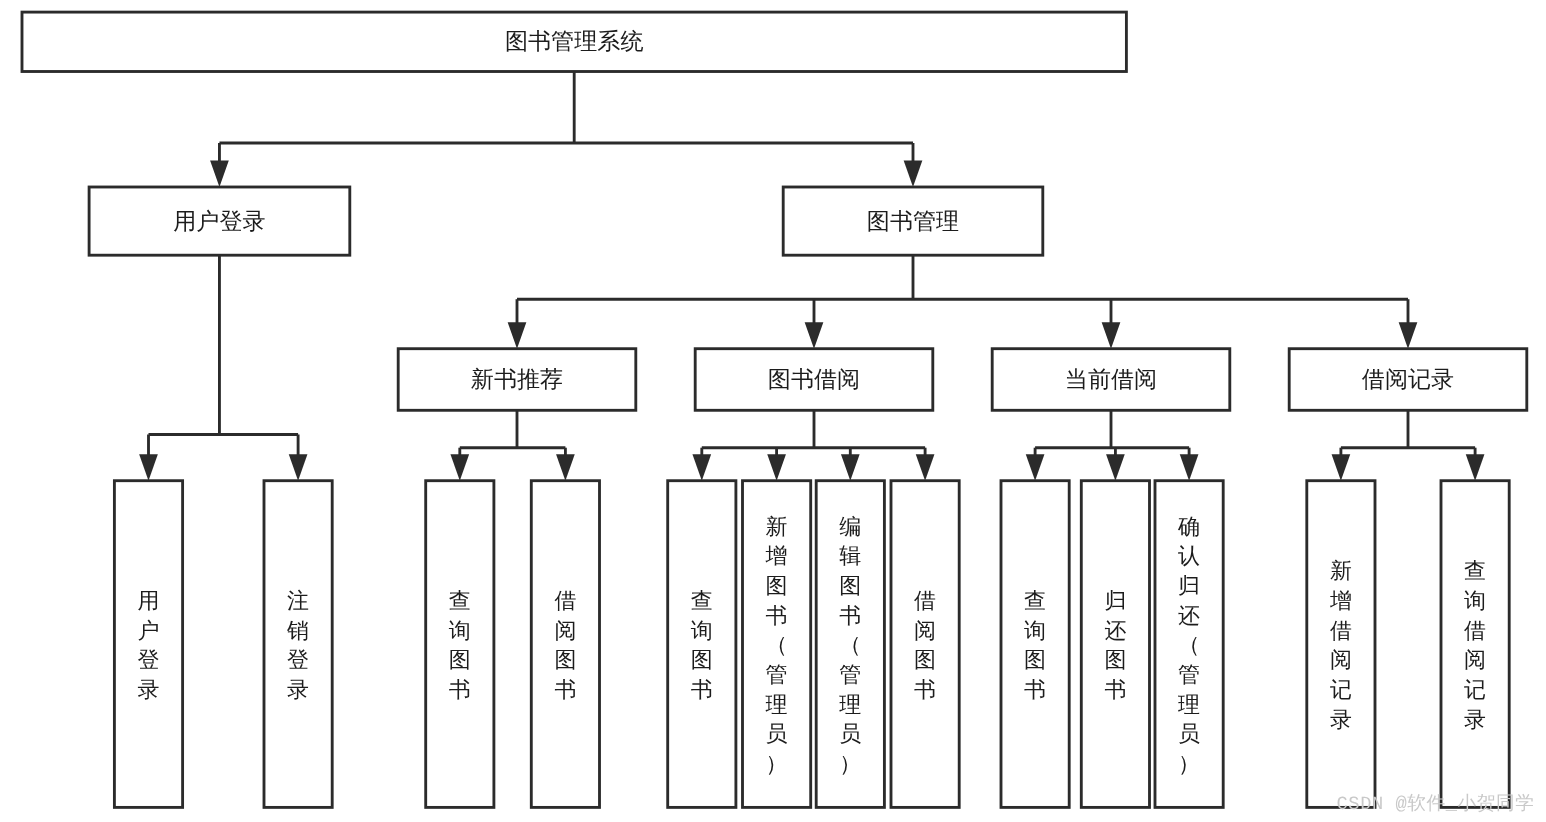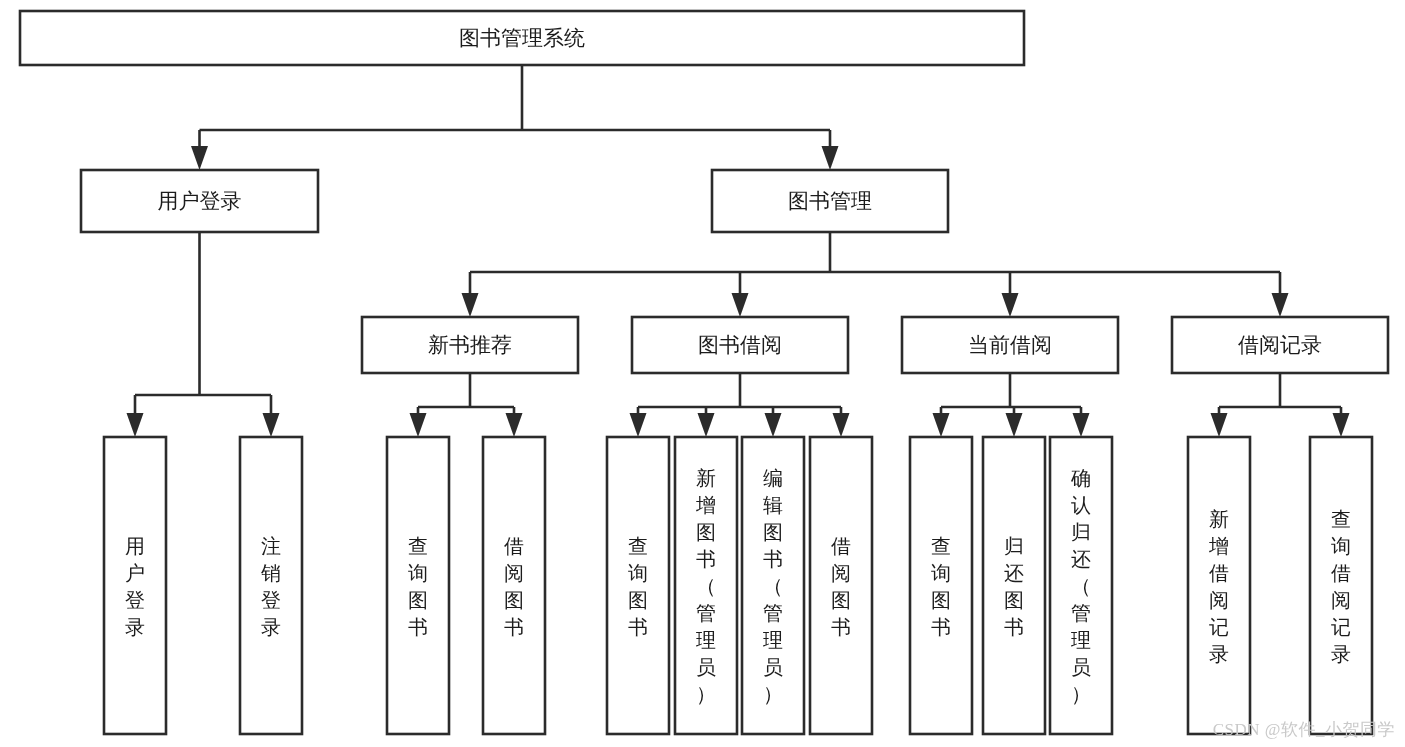--- a/index.html
+++ b/index.html
@@ -50,21 +50,21 @@
     fill: none;
     stroke-linecap: butt;
   }
   .arrow-head {
     fill: #2b2b2b;
   }
   .watermark {
     position: absolute;
     right: 10px;
     bottom: 6px;
-    font-family: Liberation Serif, serif;
+    font-family: Liberation Mono, monospace;
     font-size: 17px;
     color: #c9c9c9;
     white-space: nowrap;
     letter-spacing: 0.5px;
     user-select: none;
   }
 </style>
 </head>
 <body>
 

